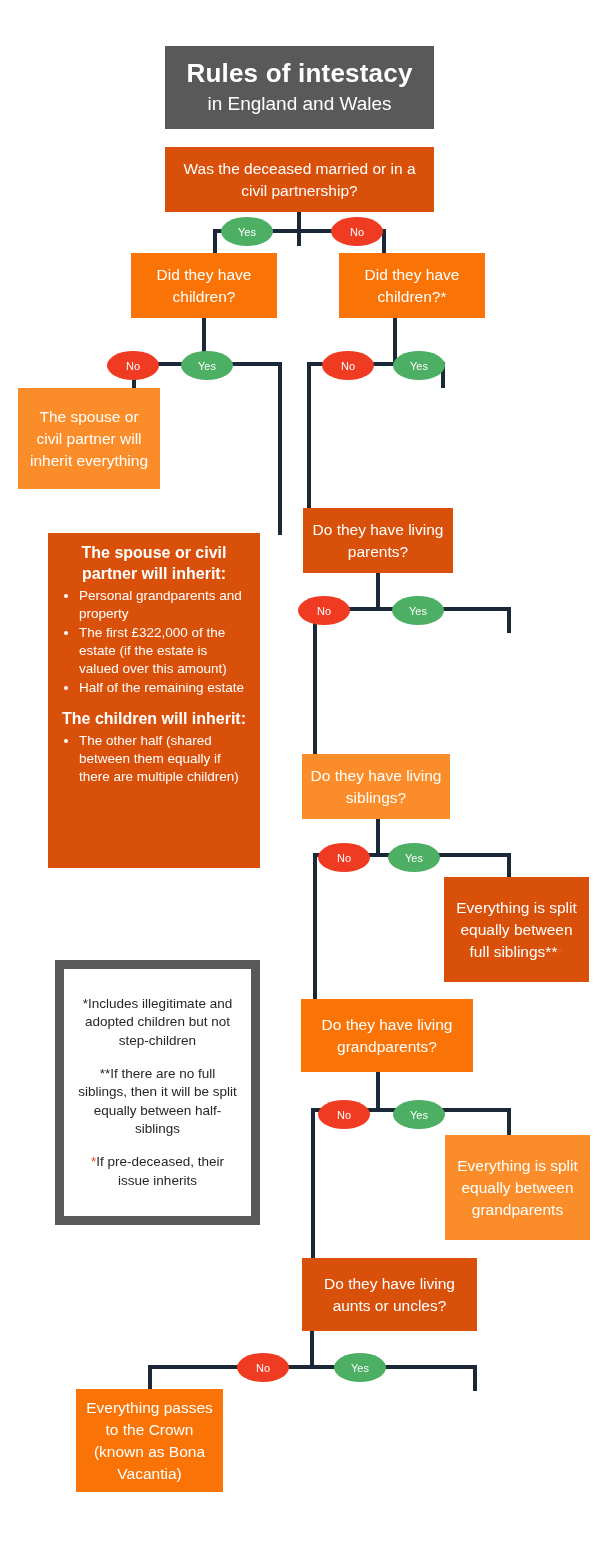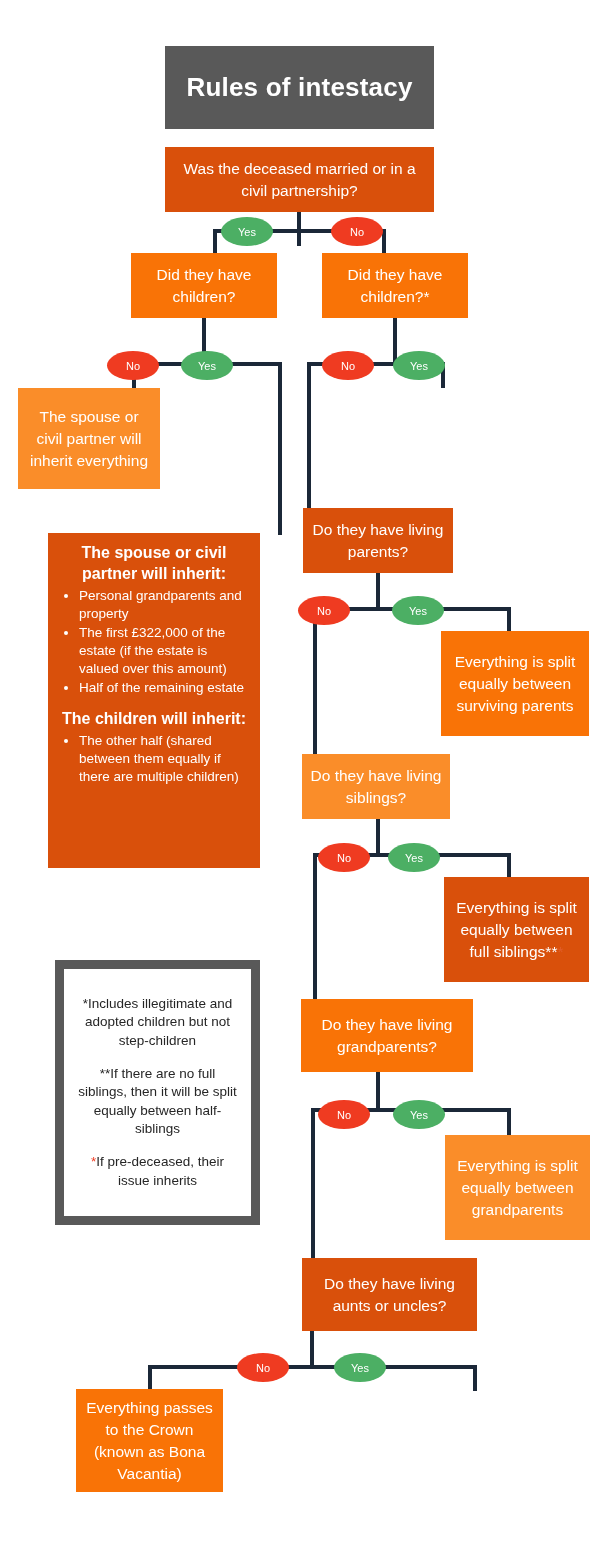--- a/index.html
+++ b/index.html
@@ -135,20 +135,21 @@
   .red-star { color: #ef3b21; }
   .faint-star { color: #e05d2a; }
 </style>
 </head>
 <body>
 
 <div id="canvas">
 
   <div class="title-card" style="left:165px; top:46px; width:269px; height:83px;">
     <div class="title-main">Rules of intestacy</div>
+    <div class="title-sub">in England and Wales</div>
   </div>
 
   <div class="box box-dark q" style="left:165px; top:147px; width:269px; height:65px;">Was the deceased married or in a civil partnership?</div>
 
   <div class="line vline" style="left:297px; top:212px; width:4px; height:34px;"></div>
 
   <div class="line hline" style="left:213px; top:229px; width:173px; height:4px;"></div>
 
   <div class="line vline" style="left:213px; top:229px; width:4px; height:26px;"></div>
 
@@ -179,21 +180,21 @@
       <li>Personal grandparents and property</li>
       <li>The first £322,000 of the estate (if the estate is valued over this amount)</li>
       <li>Half of the remaining estate</li>
     </ul>
     <div class="detail-head second">The children will inherit:</div>
     <ul>
       <li>The other half (shared between them equally if there are multiple children)</li>
     </ul>
   </div>
 
-  <div class="box box-mid q" style="left:322px; top:253px; width:146px; height:65px;">Did they have children?*</div>
+  <div class="box box-mid q" style="left:339px; top:253px; width:146px; height:65px;">Did they have children?*</div>
 
   <div class="line vline" style="left:393px; top:318px; width:4px; height:46px;"></div>
 
   <div class="line hline" style="left:307px; top:362px; width:138px; height:4px;"></div>
 
   <div class="line vline" style="left:307px; top:362px; width:4px; height:148px;"></div>
 
   <div class="line vline" style="left:441px; top:362px; width:4px; height:26px;"></div>
 
   <div class="pill pill-no" style="left:322px; top:351px;">No</div>
@@ -202,21 +203,20 @@
 
   <div class="box box-dark q" style="left:303px; top:508px; width:150px; height:65px;">Do they have living parents?</div>
   <div class="line vline" style="left:376px; top:573px; width:4px; height:36px;"></div>
   <div class="line hline" style="left:313px; top:607px; width:198px; height:4px;"></div>
   <div class="line vline" style="left:313px; top:607px; width:4px; height:149px;"></div>
   <div class="line vline" style="left:507px; top:607px; width:4px; height:26px;"></div>
 
   <div class="pill pill-no" style="left:298px; top:596px;">No</div>
   <div class="pill pill-yes" style="left:392px; top:596px;">Yes</div>
 
-  <div class="box box-mid" style="left:441px; top:631px; width:148px; height:105px;">Everything is split equally between surviving parents</div>
 
   <div class="box box-light q" style="left:302px; top:754px; width:148px; height:65px;">Do they have living siblings?</div>
   <div class="line vline" style="left:376px; top:819px; width:4px; height:36px;"></div>
   <div class="line hline" style="left:313px; top:853px; width:198px; height:4px;"></div>
   <div class="line vline" style="left:313px; top:853px; width:4px; height:148px;"></div>
   <div class="line vline" style="left:507px; top:853px; width:4px; height:26px;"></div>
 
   <div class="pill pill-no" style="left:318px; top:843px;">No</div>
   <div class="pill pill-yes" style="left:388px; top:843px;">Yes</div>
 

